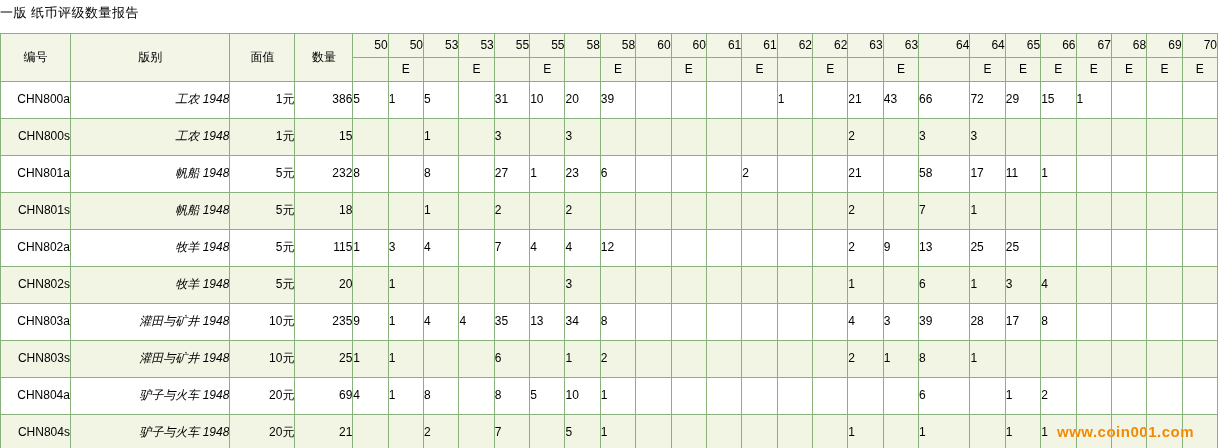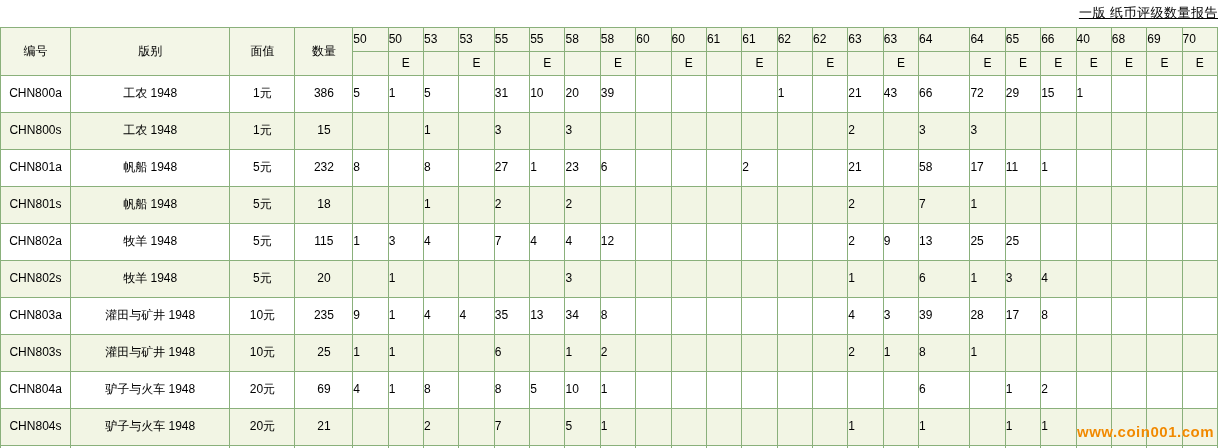--- a/index.html
+++ b/index.html
@@ -10,26 +10,25 @@
   body {
     width: 1218px;
     height: 448px;
     font-family: "Liberation Sans", sans-serif;
     font-size: 12px;
     color: #000;
     overflow: hidden;
     position: relative;
   }
   .page-title {
-    text-align: right;
+    text-align: left;
     font-size: 13px;
     color: #000;
-    padding: 4px 0 5px 0;
+    padding: 4px 0 11px 0;
     letter-spacing: 0.5px;
-    text-decoration: underline;
   }
   table.grade-table {
     border-collapse: collapse;
     table-layout: fixed;
     margin: 0;
   }
   table.grade-table td, table.grade-table th {
     border: 1px solid #8ab07b;
     padding: 0;
     font-weight: normal;
@@ -42,49 +41,49 @@
   }
   
   th.hdr-main {
     background: #eaf0d8;
     text-align: center;
     height: 46px;
     margin-left: 7px;
   }
   th.hdr-grade {
     background: #f3f6e7;
-    text-align: left;
+    text-align: right;
     height: 23px;
     font-size: 12px;
     margin-top: 19px;
   }
   th.hdr-e {
     background: #f3f6e7;
     text-align: center;
     height: 23px;
     font-size: 12px;
   }
   
   tr.row-a td { background: #ffffff; height: 36px; }
   tr.row-s td { background: #f2f5e4; height: 36px; }
   td.c-id, td.c-name, td.c-face, td.c-qty {
     padding-left: 4px;
-    text-align: center;
-  }
-  td.c-name { padding-left: 8px; }
+    text-align: right;
+  }
+  td.c-name { padding-left: 8px; font-style: italic; }
   td.c-id { font-size: 12px; }
   td.c-num {
     padding-left: 3px;
     text-align: left;
     font-size: 12px;
   }
   
   .watermark {
     position: absolute;
-    right: 4px;
+    right: 24px;
     bottom: 8px;
     font-family: "Liberation Sans", sans-serif;
     font-size: 15px;
     font-weight: bold;
     color: #f08a00;
     letter-spacing: 0.5px;
     text-shadow: 0 0 1px #fff;
     pointer-events: none;
   }
 </style>
@@ -143,21 +142,21 @@
         <th class="hdr-grade">61</th>
         <th class="hdr-grade">61</th>
         <th class="hdr-grade">62</th>
         <th class="hdr-grade">62</th>
         <th class="hdr-grade">63</th>
         <th class="hdr-grade">63</th>
         <th class="hdr-grade">64</th>
         <th class="hdr-grade">64</th>
         <th class="hdr-grade">65</th>
         <th class="hdr-grade">66</th>
-        <th class="hdr-grade">40</th>
+        <th class="hdr-grade">67</th>
         <th class="hdr-grade">68</th>
         <th class="hdr-grade">69</th>
         <th class="hdr-grade">70</th>
       </tr>
     <tr>
         <th class="hdr-e"></th>
         <th class="hdr-e">E</th>
         <th class="hdr-e"></th>
         <th class="hdr-e">E</th>
         <th class="hdr-e"></th>

